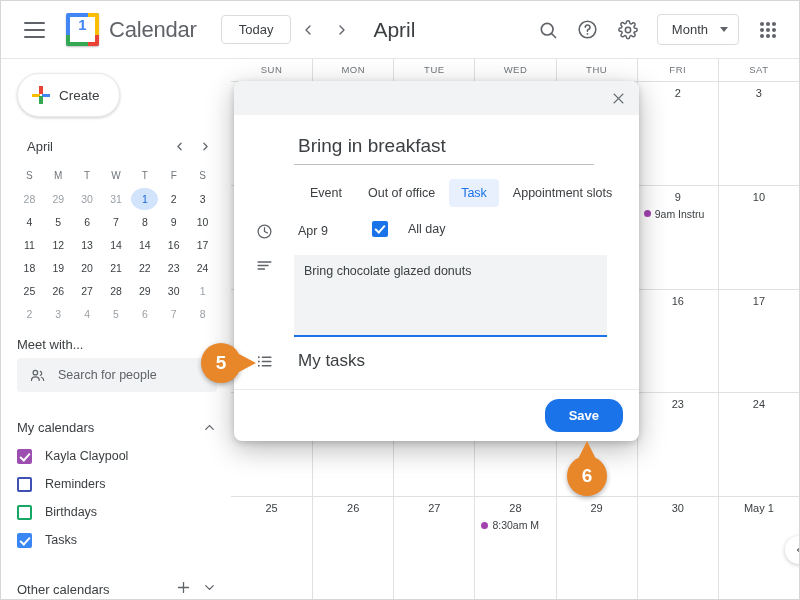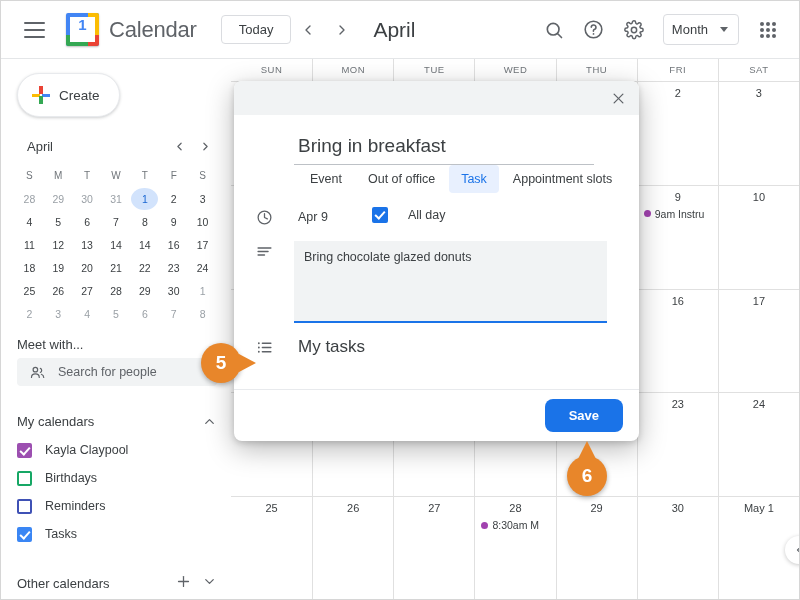--- a/index.html
+++ b/index.html
@@ -74,21 +74,21 @@
   .header-right {
     margin-left: auto; display: flex; align-items: center; padding-right: 12px; gap: 2px;
   }
   .icon-btn {
     width: 38px; height: 38px; border-radius: 50%;
     display:flex; align-items:center; justify-content:center; cursor:pointer;
     color:#5f6368;
   }
   .view-select {
     margin-left: 8px; margin-right: 8px;
-    padding: 7px 10px 7px 8px; border: 1px solid #dadce0; border-radius: 4px;
+    padding: 7px 10px 7px 14px; border: 1px solid #dadce0; border-radius: 4px;
     font-size: 13px; color:#3c4043; display:flex; align-items:center; gap: 12px;
     cursor:pointer; background:#fff;
   }
   .caret-down {
     width:0;height:0;border-left:4px solid transparent;border-right:4px solid transparent;
     border-top:5px solid #5f6368;
   }
   .apps-grid {
     width: 38px; height: 38px; display:grid;
     grid-template-columns: repeat(3, 1fr); grid-template-rows: repeat(3,1fr);
@@ -141,21 +141,21 @@
     height:22px; line-height:22px; cursor:pointer; border-radius:50%;
     margin: 0 1px;
   }
   .mini-day.muted { color:#9aa0a6; }
   .mini-day.sel { background:#d2e3fc; color:#1967d2; font-weight:500; }
 
   .meet-title {
     margin: 12px 0 6px 16px; font-size: 13px; color:#3c4043;
   }
   .meet-search {
-    margin: 0 14px 0 16px; height: 28px; background:#f1f3f4;
+    margin: 0 14px 0 16px; height: 34px; background:#f1f3f4;
     border-radius: 4px; display:flex; align-items:center; padding-left: 12px; gap: 12px;
     cursor: text;
   }
   .meet-ph { font-size: 12.5px; color:#5f6368; }
 
   .cal-section { margin-top: 20px; }
   .cal-section-head {
     display:flex; align-items:center; height: 30px;
     padding: 0 14px 0 16px; cursor:pointer;
   }
@@ -226,21 +226,21 @@
     width:26px;height:26px;border-radius:50%;display:flex;align-items:center;
     justify-content:center;color:#5f6368;cursor:pointer;font-size:15px;
   }
   .dlg-body { flex:1; padding: 18px 18px 0 18px; position:relative; }
   .title-input {
     margin-left: 42px; width: 300px;
     border:none; border-bottom:1px solid #bdc1c6; background:transparent;
     font-family:"Liberation Sans", sans-serif;
     font-size:19px; color:#3c4043; padding: 2px 0 7px 4px; outline:none;
   }
-  .tabs { display:flex; margin-left:46px; gap:2px; }
+  .tabs { display:flex; margin-left:46px; margin-top:14px; gap:2px; }
   .tab {
     padding: 7px 12px; border-radius:4px; font-size:12.5px; color:#3c4043;
     cursor:pointer; white-space:nowrap;
   }
   .tab.active { background:#e8f0fe; color:#1a73e8; font-weight:500; }
 
   .field-row { display:flex; align-items:flex-start; margin-top: 14px; }
   .field-icon {
     width: 42px; flex:0 0 auto; display:flex; justify-content:flex-start;
     padding-left: 4px; color:#5f6368; padding-top:2px;
@@ -261,21 +261,21 @@
     border-bottom: 2px solid #1a73e8; height: 82px; padding: 9px 10px;
     font-size:12.5px; color:#3c4043; cursor:text; overflow:hidden;
   }
   .tasklist-txt { font-size:17px; color:#3c4043; padding-left:4px; line-height:20px; cursor:pointer;text-align:right;}
 
   .dlg-footer {
     height: 52px; border-top:1px solid #e8eaed;
     display:flex; align-items:center; justify-content:flex-end; padding-right: 16px;
   }
   .save-btn {
-    background:#1a73e8; color:#fff; border:none; border-radius:8px;
+    background:#1a73e8; color:#fff; border:none; border-radius:14px;
     font-family:"Liberation Sans", sans-serif;
     font-size:13px; font-weight:700; padding: 9px 24px; cursor:pointer;
   }
 
   
   .badge {
     position:absolute; z-index:30; width:40px; height:40px; border-radius:50%;
     background:#e8862a; color:#fff; display:flex; align-items:center; justify-content:center;
     font-size:19px; font-weight:700;
     box-shadow: 0 2px 5px rgba(0,0,0,.3);
@@ -468,26 +468,26 @@
             <polyline points="6 15 12 9 18 15"></polyline>
             </svg>
         </span>
       </div>
       <div id="my-cal-list">
           <div class="cal-row">
             <span class="cb filled" style="border-color: rgb(156, 79, 176); background: rgb(156, 79, 176);"></span>
             <span class="cal-name">Kayla Claypool</span>
           </div>
           <div class="cal-row">
+            <span class="cb" style="border-color: rgb(63, 81, 181);"></span>
+            <span class="cal-name">Reminders</span>
+          </div>
+          <div class="cal-row">
             <span class="cb" style="border-color: rgb(22, 167, 101);"></span>
             <span class="cal-name">Birthdays</span>
-          </div>
-          <div class="cal-row">
-            <span class="cb" style="border-color: rgb(63, 81, 181);"></span>
-            <span class="cal-name">Reminders</span>
           </div>
           <div class="cal-row">
             <span class="cb filled" style="border-color: rgb(58, 134, 244); background: rgb(58, 134, 244);"></span>
             <span class="cal-name">Tasks</span>
           </div>
         </div>
     </div>
 
     <div class="cal-section">
       <div class="cal-section-head">

